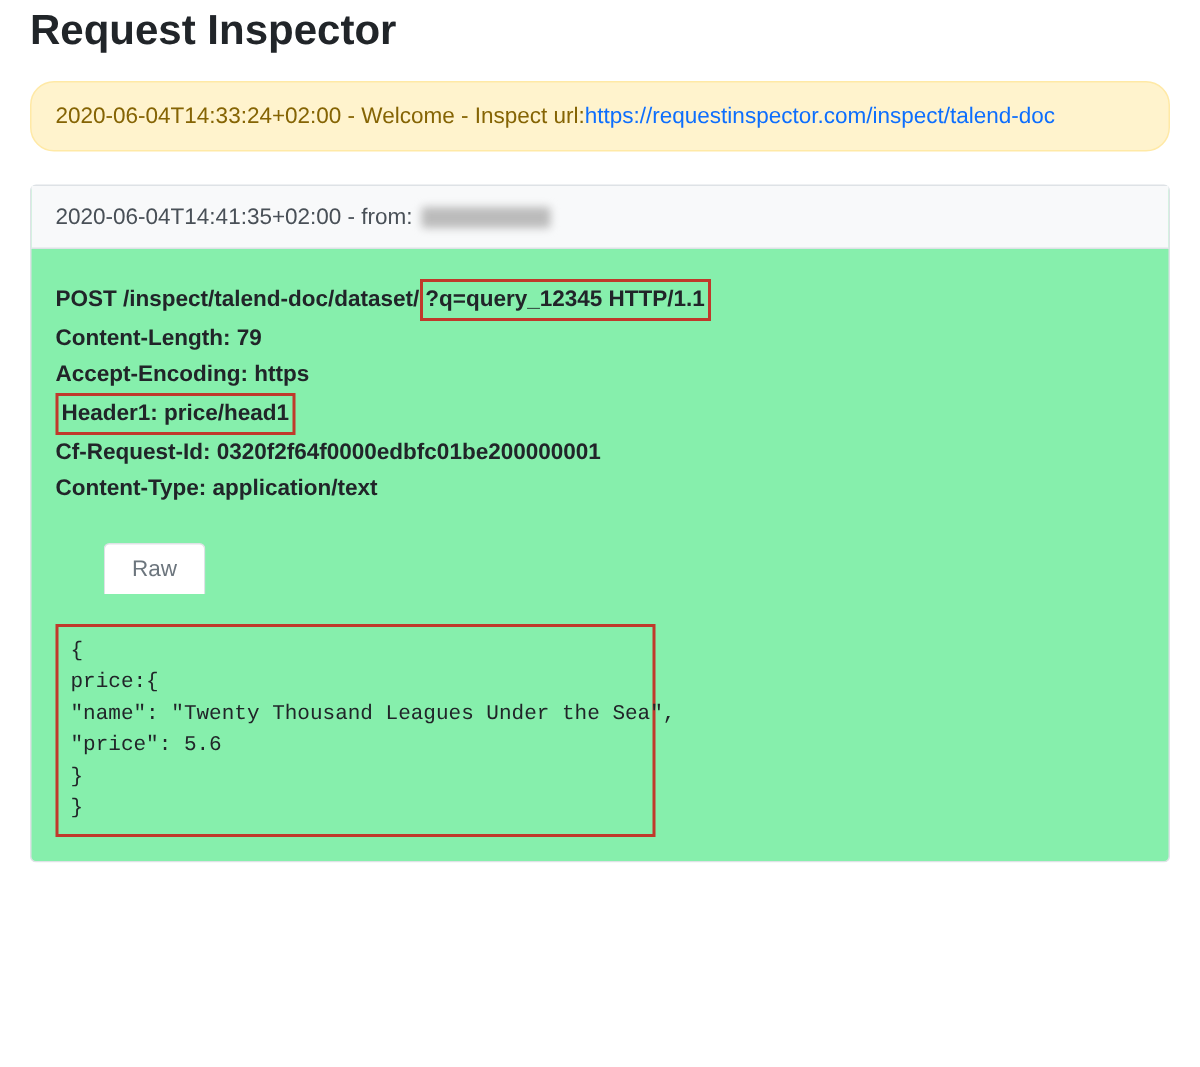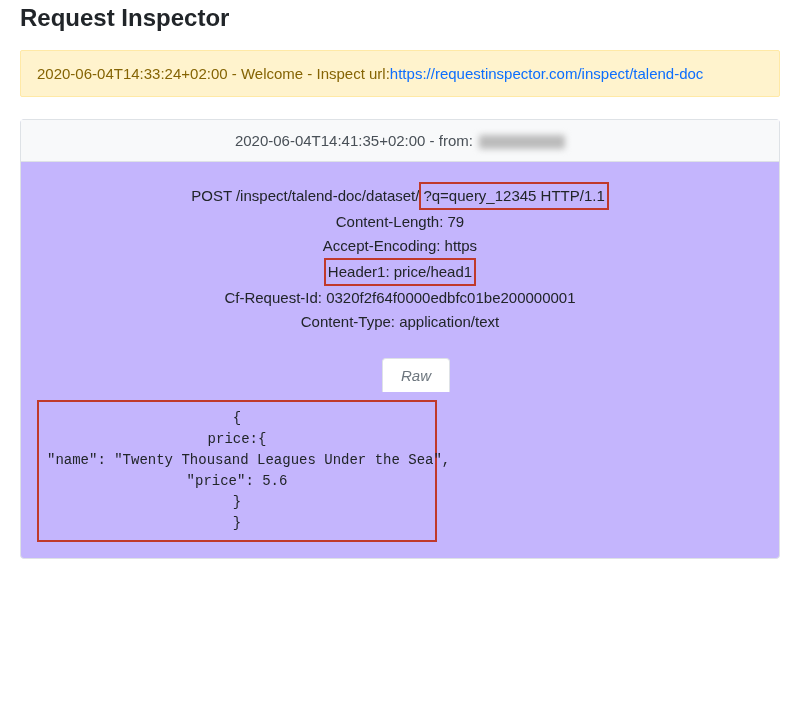--- a/index.html
+++ b/index.html
@@ -4,43 +4,42 @@
   <style>
     * { box-sizing: border-box; margin: 0; padding: 0; }
     body {
       font-family: "Segoe UI", -apple-system, BlinkMacSystemFont, sans-serif;
       background: #ffffff;
       color: #212529;
       width: 800px;
       padding: 0 20px;
     }
     .page-title {
-      font-size: 24px;
+      font-size: 28px;
       font-weight: 700;
       margin: 4px 0 18px 0;
       color: #212529;
     }
     .alert-welcome {
       background: #fff3cd;
       border: 1px solid #ffe9a6;
-      border-radius: 2px;
+      border-radius: 16px;
       padding: 14px 16px;
       margin-bottom: 22px;
       color: #856404;
       font-size: 15px;
     }
     .alert-welcome a {
       color: #0d6efd;
       text-decoration: none;
     }
     .request-card {
       border: 1px solid #dee2e6;
       border-radius: 4px;
-      background: #c4b5fd;
-      text-align: center;
+      background: #86efac;
     }
     .request-card-header {
       background: #f8f9fa;
       border-bottom: 1px solid #dee2e6;
       padding: 12px 16px;
       font-size: 15px;
       color: #495057;
     }
     .obscured {
       display: inline-block;
@@ -53,31 +52,31 @@
       margin-left: 2px;
     }
     .request-card-body {
       padding: 20px 16px 16px 16px;
     }
     .req-line {
       font-size: 15px;
       color: #212529;
       line-height: 1.6;
       margin-bottom: 0px;
+      font-weight: bold;
     }
     .highlight-box {
       border: 2px solid #c0392b;
       display: inline-block;
       padding: 0 2px;
     }
     .tabs {
       margin-top: 24px;
-      margin-bottom: 8px;
+      margin-bottom: 20px;
       padding-left: 32px;
-      font-style: italic;
     }
     .tab {
       display: inline-block;
       padding: 8px 18px;
       border: 1px solid #dee2e6;
       border-bottom: none;
       border-top-left-radius: 4px;
       border-top-right-radius: 4px;
       background: #fff;
       color: #6c757d;

